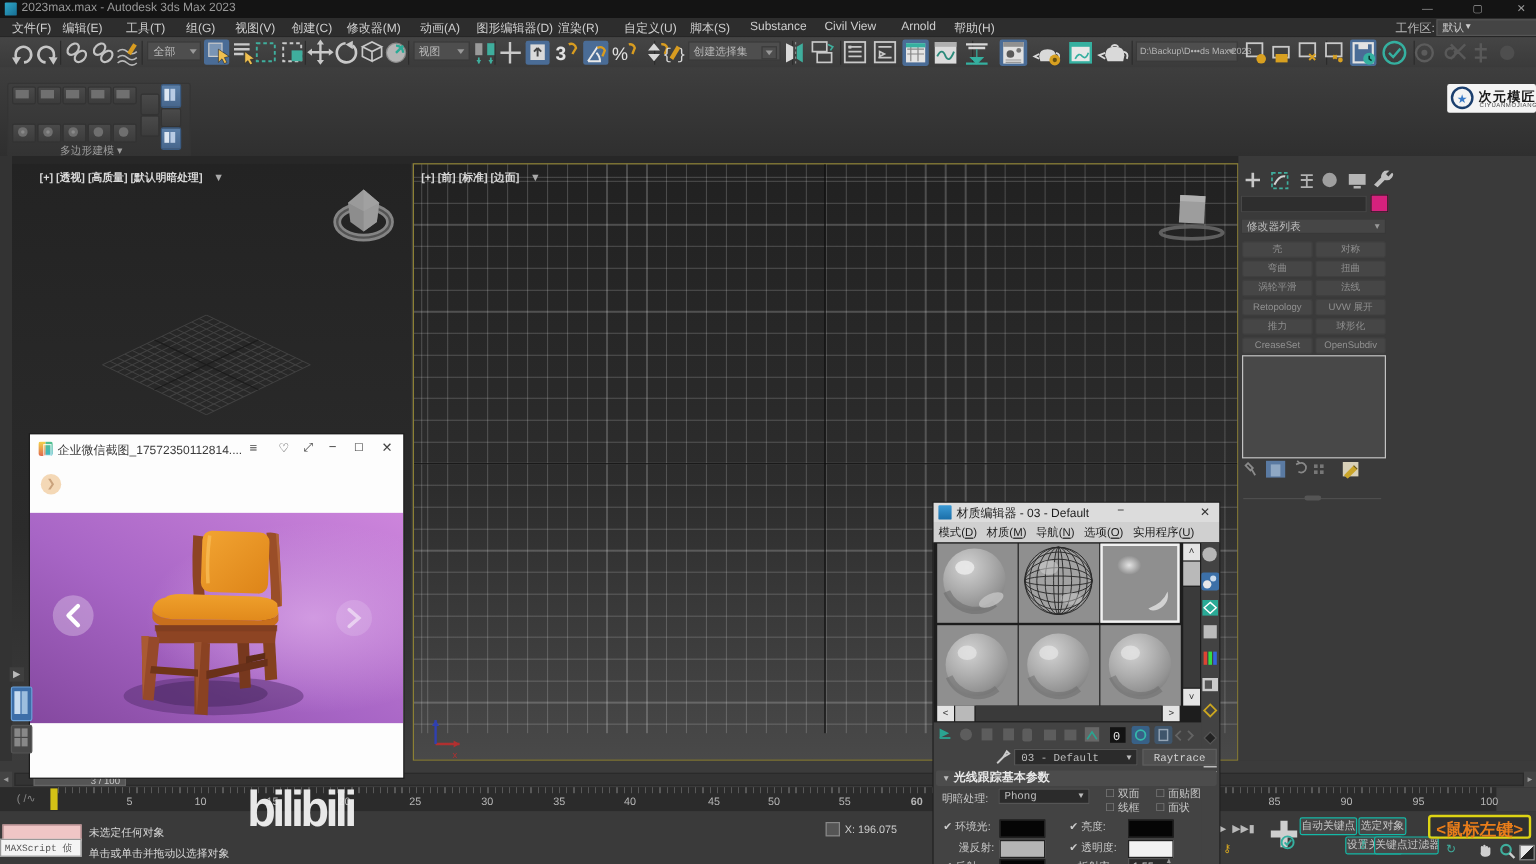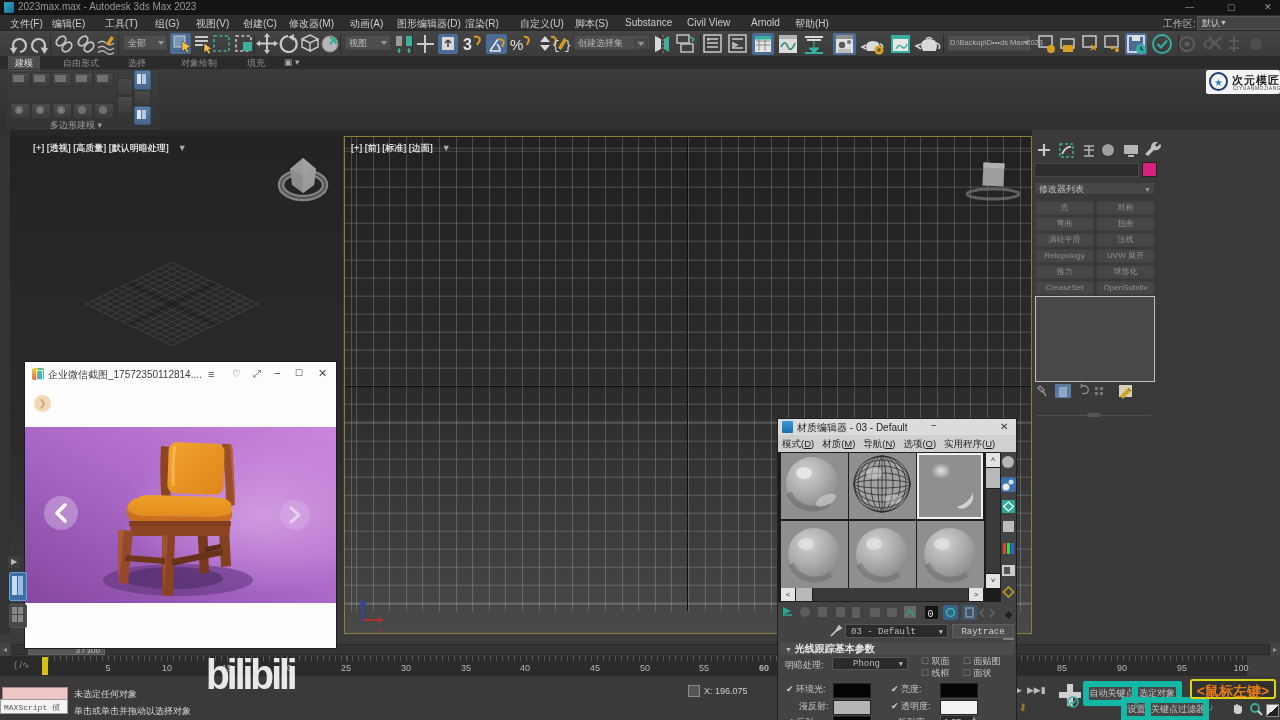--- a/index.html
+++ b/index.html
@@ -28,21 +28,21 @@
 #vpMain{left:344px;top:136px;width:688px;height:498px;background:linear-gradient(#212121 0%,#2d2d2d 55%,#494949 100%);border:1px solid #8c8034;box-sizing:border-box;}
 .vplabel{font-size:9px;font-weight:bold;color:#d8d8d8;letter-spacing:0px;}
 
 #rpanel{left:1032px;top:130px;width:248px;height:526px;background:#3a3a3a;}
 .modbtn{position:absolute;width:57px;height:12px;background:#464646;border:1px solid #3f3f3f;border-radius:2px;color:#909090;font-size:8px;text-align:center;line-height:12px;overflow:hidden;}
 
 #tslider{left:0;top:634px;width:1280px;height:22px;background:#3b3b3b;}
 #ruler{left:0;top:656px;width:1280px;height:20px;background:#2b2b2b;}
 #ruler .num{position:absolute;top:7px;font-size:9px;color:#b5b5b5;transform:translateX(-50%);}
 #statusbar{left:0;top:676px;width:1280px;height:44px;background:#3a3a3a;}
-.sbtn{position:absolute;background:#474747;border:6px solid #14b8a6;border-radius:2px;color:#c6c6c6;font-size:9px;text-align:center;white-space:nowrap;overflow:hidden;}
+.sbtn{position:absolute;background:#474747;border:1px solid #14b8a6;border-radius:2px;color:#c6c6c6;font-size:9px;text-align:center;white-space:nowrap;overflow:hidden;}
 
 #imgwin{left:25px;top:362px;width:311px;height:286px;background:#fdfdfd;box-shadow:0 0 0 1px #1c1c1c;}
 
 #mated{left:778px;top:419px;width:238px;height:301px;background:#434343;box-shadow:0 0 0 1px #202020;}
 .slot{position:absolute;width:67px;height:66px;background:#8f8f8f;}
 .mtxt{color:#c8c8c8;font-size:9px;position:absolute;}
 .sw{position:absolute;width:36px;height:13px;border:1px solid #222;}
 </style></head>
 <body>
 <div id="root">
@@ -273,28 +273,20 @@
   <g stroke="#5c5c5c" stroke-width="2" fill="none" opacity="0.9">
     <path d="M1238,6 l12,12 m0,-12 l-12,12 m2,-8 a4,4 0 1 0 1,1"></path>
     <path d="M1263,5 v16 m-5,-11 h10 m-10,7 h10"></path>
   </g>
   <circle cx="1285" cy="13" r="6" fill="#4e4e4e"></circle>
   </g>
 </svg>
 </div>
 
 <div class="abs" id="ribbon">
-  <div class="abs" id="ribtabs">
-    <span class="sel" style="left:8px;">建模</span>
-    <span style="left:63px;">自由形式</span>
-    <span style="left:128px;">选择</span>
-    <span style="left:181px;">对象绘制</span>
-    <span style="left:247px;">填充</span>
-    <span style="left:284px;color:#aaa;">▣ ▾</span>
-  </div>
   <div class="abs" id="polylab">多边形建模 ▾</div>
   <div class="abs" style="left:6px;top:13px;width:151px;height:60px;background:rgba(255,255,255,0.02);border:1px solid #353535;border-radius:2px;"></div>
 
   <div class="rbtn" style="left:10px;top:16px;width:18px;height:13px;"></div>
   <div class="rbtn" style="left:31px;top:16px;width:18px;height:13px;"></div>
   <div class="rbtn" style="left:52px;top:16px;width:18px;height:13px;"></div>
   <div class="rbtn" style="left:73px;top:16px;width:18px;height:13px;"></div>
   <div class="rbtn" style="left:94px;top:16px;width:18px;height:13px;"></div>
   <div class="rbtn" style="left:10px;top:47px;width:18px;height:14px;"></div>
   <div class="rbtn" style="left:31px;top:47px;width:18px;height:14px;"></div>
@@ -749,21 +741,21 @@
 
   <svg class="abs" style="left:50px;top:204px;" width="16" height="16">
         <path d="M3,13 L8,8 M8,8 l3,-5 2,2 -5,3" stroke="#ccc" stroke-width="1.6" fill="none"></path>
       </svg>
   <div class="abs" style="left:67px;top:205px;width:103px;height:14px;background:#2b2b2b;border:1px solid #555;color:#bdbdbd;font-size:9px;font-family:'Liberation Mono',monospace;line-height:14px;padding-left:5px;box-sizing:border-box;">03 - Default<span style="position:absolute;right:4px;font-size:7px;">▼</span></div>
   <div class="abs" style="left:174px;top:205px;width:62px;height:14px;background:#4f4f4f;border:1px solid #5e5e5e;color:#d2d2d2;font-size:9px;font-family:'Liberation Mono',monospace;text-align:center;line-height:14px;box-sizing:border-box;">Raytrace</div>
 
   <div class="abs" style="left:2px;top:223px;width:234px;height:13px;background:#4c4c4c;border-radius:2px;color:#e8e8e8;font-size:10px;font-weight:bold;line-height:13px;"><span style="margin-left:5px;font-size:7px;color:#bbb;">▼</span>&nbsp;光线跟踪基本参数</div>
 
   <div class="mtxt" style="left:7px;top:240px;">明暗处理:</div>
-  <div class="abs" style="left:54px;top:238px;width:76px;height:13px;background:#2b2b2b;border:1px solid #555;color:#bdbdbd;font-size:9px;font-family:'Liberation Mono',monospace;line-height:13px;padding-left:20px;box-sizing:border-box;">Phong<span style="position:absolute;right:4px;font-size:7px;">▼</span></div>
+  <div class="abs" style="left:54px;top:238px;width:76px;height:13px;background:#2b2b2b;border:1px solid #555;color:#bdbdbd;font-size:9px;font-family:'Liberation Mono',monospace;line-height:13px;padding-left:4px;box-sizing:border-box;">Phong<span style="position:absolute;right:4px;font-size:7px;">▼</span></div>
   <div class="mtxt" style="left:143px;top:236px;"><span style="color:#888;">☐</span> 双面</div>
   <div class="mtxt" style="left:185px;top:236px;"><span style="color:#888;">☐</span> 面贴图</div>
   <div class="mtxt" style="left:143px;top:248px;"><span style="color:#888;">☐</span> 线框</div>
   <div class="mtxt" style="left:185px;top:248px;"><span style="color:#888;">☐</span> 面状</div>
   <div class="mtxt" style="left:8px;top:264px;"><span style="color:#ccc;">✔</span> 环境光:</div>
   <div class="sw" style="left:55px;top:264px;background:#050505;"></div>
   <div class="mtxt" style="left:113px;top:264px;"><span style="color:#ccc;">✔</span> 亮度:</div>
   <div class="sw" style="left:162px;top:264px;background:#050505;"></div>
   <div class="mtxt" style="left:21px;top:281px;">漫反射:</div>
   <div class="sw" style="left:55px;top:281px;background:#b5b5b5;"></div>

